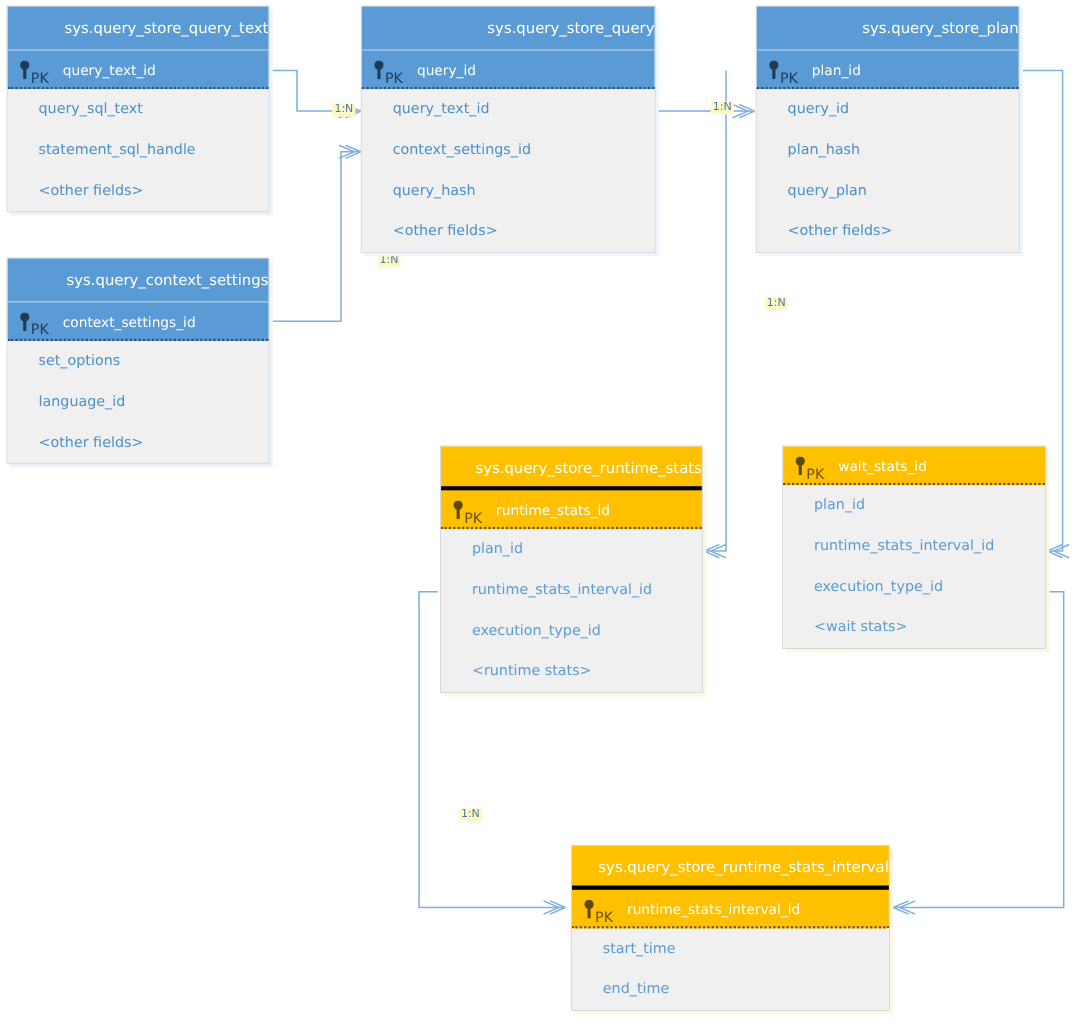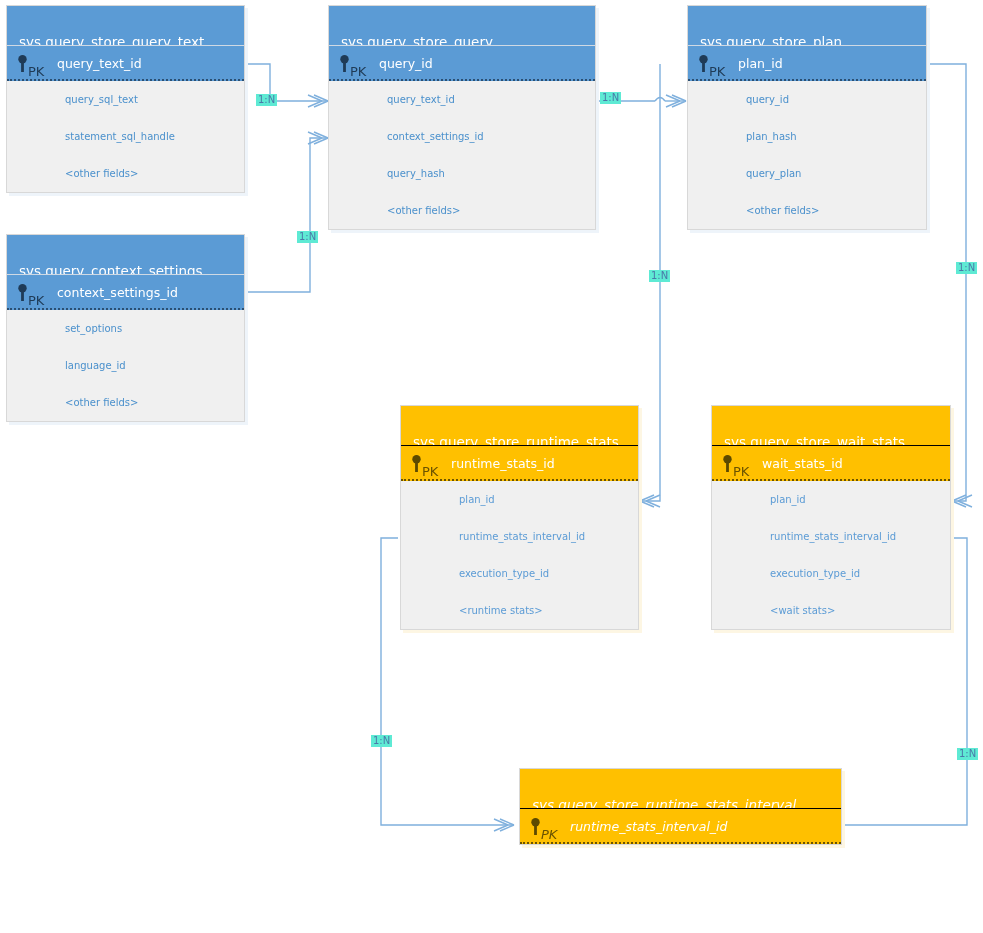--- a/index.html
+++ b/index.html
@@ -7,43 +7,43 @@
        font-family:"DejaVu Sans","Liberation Sans",sans-serif;}
   #canvas{position:absolute;left:0;top:0;width:983px;height:933px;}
   svg.wires{position:absolute;left:0;top:0;width:983px;height:933px;pointer-events:none;}
 
   .entity{position:absolute;box-sizing:border-box;}
   .entity .shadowbox{position:absolute;left:3px;top:3px;right:-3px;bottom:-3px;}
   .ent-blue .shadowbox{background:#eef4fa;}
   .ent-orange .shadowbox{background:#fdf6e3;}
   .inner{position:relative;box-sizing:border-box;border:1px solid #d8d8d8;}
 
-  .ent-head{box-sizing:border-box;height:40px;line-height:40px;padding:16px 0 0 12px;
-            font-size:13.5px;color:#ffffff;white-space:nowrap;overflow:hidden;}
+  .ent-head{box-sizing:border-box;height:40px;line-height:40px;padding:0 0 0 12px;
+            font-size:13.5px;color:#ffffff;white-space:nowrap;overflow:hidden;text-align:right;}
   .ent-blue .ent-head{background:#5b9bd5;border-bottom:1px solid #cfd9e4;}
-  .ent-orange .ent-head{background:#ffc000;border-bottom:1px solid #000000;}
+  .ent-orange .ent-head{background:#ffc000;border-bottom:4px solid #000000;}
 
   .pk-row{box-sizing:border-box;height:35px;position:relative;white-space:nowrap;}
   .ent-blue .pk-row{background:#5b9bd5;border-bottom:2px dotted #2b4f72;}
   .ent-orange .pk-row{background:#ffc000;border-bottom:2px dotted #6b5300;}
   .pk-row .keyicon{position:absolute;left:11px;top:9px;width:9px;height:17px;}
   .pk-row .pklab{position:absolute;left:21px;top:8px;line-height:35px;font-size:13px;}
   .ent-blue .pklab{color:#1f3b57;}
   .ent-orange .pklab{color:#6b5300;}
   .pk-row .fname{position:absolute;left:50px;top:0;line-height:35px;font-size:12.5px;}
   .ent-blue .pk-row .fname{color:#ffffff;}
   .ent-orange .pk-row .fname{color:#ffffff;}
 
   .ent-body{background:#f0f0f0;padding:0;}
-  .f-row{height:37px;line-height:37px;padding-left:58px;font-size:10px;
+  .f-row{height:37px;line-height:37px;padding-left:28px;font-size:13px;
          color:#4a90cc;white-space:nowrap;}
   .ent-orange .f-row{color:#5b9bd5;}
 
-  .relabel{position:absolute;font-size:10px;color:#4a78a8;background:#5eead4;
-           padding:0 2px;line-height:12px;white-space:nowrap;}
+  .relabel{position:absolute;font-size:10px;color:#4a78a8;background:#fef9c3;
+           padding:0 2px;line-height:12px;white-space:nowrap;margin-left:46px;}
 </style>
 </head>
 <body>
 
 <div id="canvas">
 
   <svg class="wires" viewBox="0 0 983 933" xmlns="http://www.w3.org/2000/svg">
     <defs>
       <g id="chev">
         <path d="M0,0 L-14,-6 M0,0 L-14,6 M-6,0 L-20,-6 M-6,0 L-20,6" fill="none" stroke="#7fb0dd" stroke-width="1.4"></path>
@@ -183,46 +183,49 @@
         <div class="f-row">runtime_stats_interval_id</div>
         <div class="f-row">execution_type_id</div>
         <div class="f-row">&lt;runtime stats&gt;</div>
       </div>
     </div>
   </div>
 
   <div class="entity ent-orange" style="left:711px;top:405px;width:240px;">
     <div class="shadowbox"></div>
     <div class="inner">
-      <div class="ent-head">sys.query_store_wait_stats</div>
       <div class="pk-row">
         <svg class="keyicon" viewBox="0 0 9 17">
           <circle cx="4.5" cy="4.2" r="4.2" fill="#5c4a00"></circle>
             <rect x="3.1" y="6" width="2.8" height="11" fill="#5c4a00"></rect>
         </svg>
         <span class="pklab">PK</span>
         <span class="fname">wait_stats_id</span>
       </div>
       <div class="ent-body">
         <div class="f-row">plan_id</div>
         <div class="f-row">runtime_stats_interval_id</div>
         <div class="f-row">execution_type_id</div>
         <div class="f-row">&lt;wait stats&gt;</div>
       </div>
     </div>
   </div>
 
-  <div class="entity ent-orange" style="left:519px;top:768px;width:323px;font-style:italic;">
+  <div class="entity ent-orange" style="left:519px;top:768px;width:290px;">
     <div class="shadowbox"></div>
     <div class="inner">
       <div class="ent-head">sys.query_store_runtime_stats_interval</div>
       <div class="pk-row">
         <svg class="keyicon" viewBox="0 0 9 17">
           <circle cx="4.5" cy="4.2" r="4.2" fill="#5c4a00"></circle>
             <rect x="3.1" y="6" width="2.8" height="11" fill="#5c4a00"></rect>
         </svg>
         <span class="pklab">PK</span>
         <span class="fname">runtime_stats_interval_id</span>
       </div>
+      <div class="ent-body">
+        <div class="f-row">start_time</div>
+        <div class="f-row">end_time</div>
+      </div>
     </div>
   </div>
 
 </div>
 
 </body></html>

